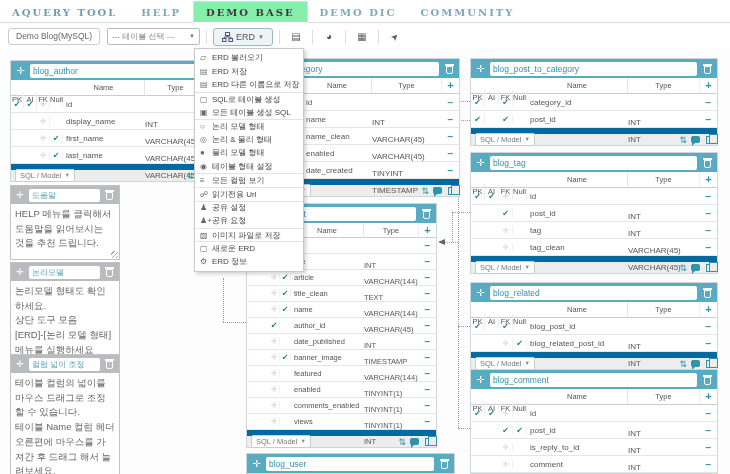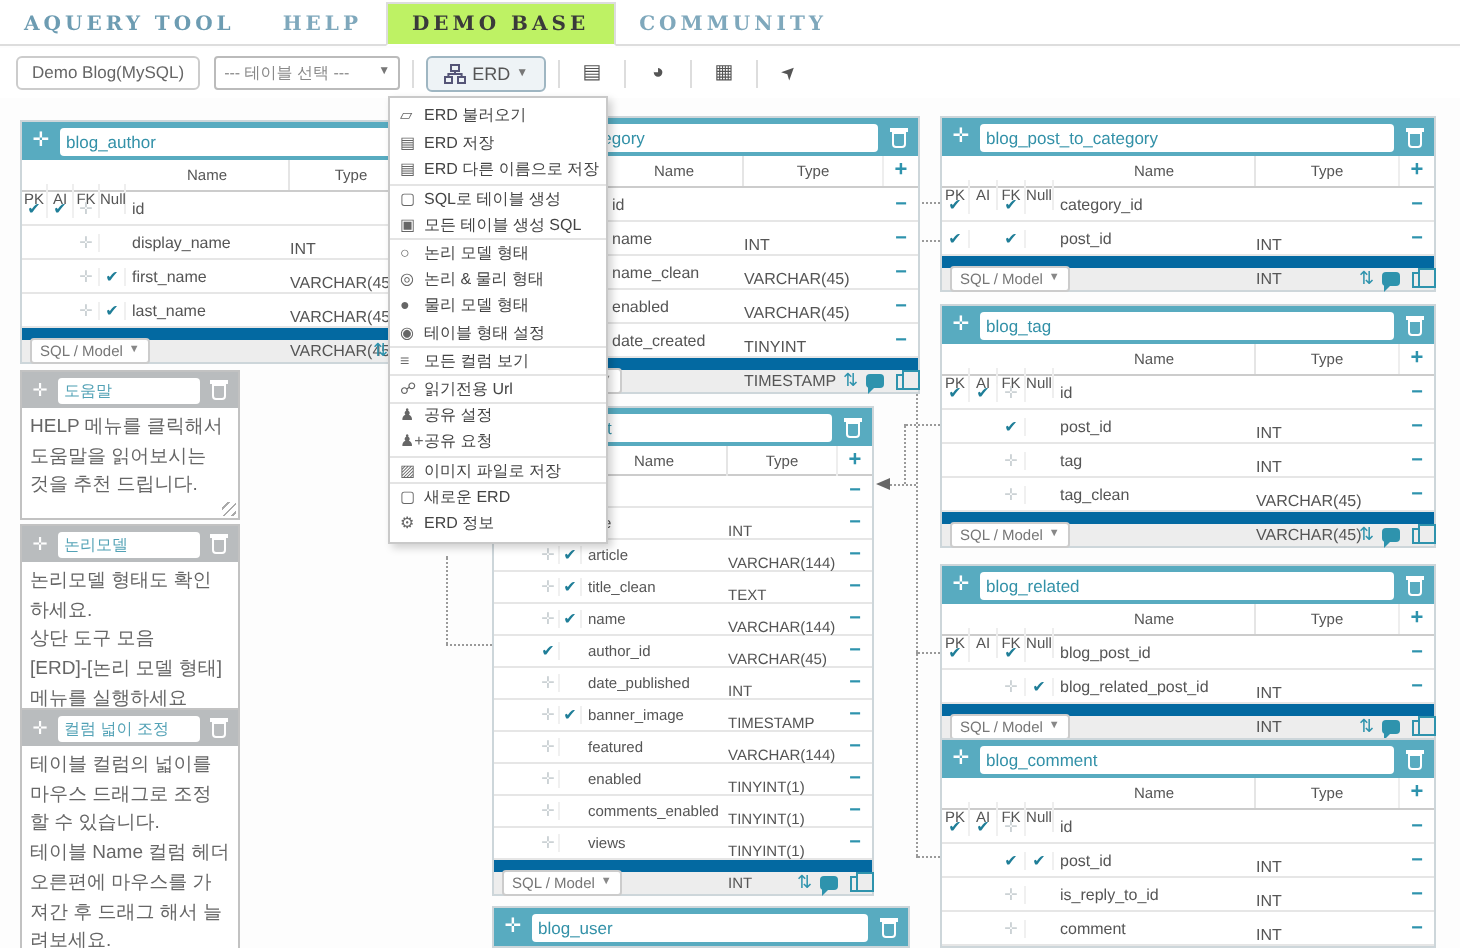--- a/index.html
+++ b/index.html
@@ -8,21 +8,21 @@
   #screen { position:relative; width:730px; height:474px; overflow:hidden; background:#fdfdfd; }
 
   
   .nav { position:absolute; left:0; top:0; width:730px; height:23px; background:#fff;
          border-bottom:1px solid #ddd; display:flex; align-items:flex-end; z-index:5;
          font-family:"DejaVu Serif","Liberation Serif",serif; }
   .nav a { display:inline-block; padding:5px 12px 4px 12px; font-size:10px; font-weight:bold;
            letter-spacing:2px; color:#7fa8bc; text-decoration:none; }
   .nav a.brand { color:#6d9cb2; }
   .nav a.active { color:#3a3a3a; border:1px solid #ddd; border-bottom:1px solid #fff;
-                  margin-bottom:-1px; background:#bef264; }
+                  margin-bottom:-1px; background:#86efac; }
 
   
   .toolbar { position:absolute; left:0; top:24px; width:730px; height:25px; background:#fff;
              display:flex; align-items:center; padding-left:8px; z-index:5; }
   .chip { border:1px solid #ccc; border-radius:3px; height:17px; line-height:15px;
           padding:0 7px; font-size:8.5px; color:#666; background:#fff; }
   .tb-select { border:1px solid #bbb; border-radius:2px; height:17px; line-height:15px; margin-left:7px;
                width:93px; font-size:8px; color:#888; padding:0 4px; display:flex; align-items:center;
                justify-content:space-between; background:#fff; cursor:pointer; }
   .tb-sep { width:1px; height:14px; background:#ddd; margin:0 6px; }
@@ -98,20 +98,21 @@
 </style>
 </head>
 <body>
 
 <div id="screen">
 
   <div class="nav">
     <a href="#" class="brand">AQUERY TOOL</a>
     <a href="#">HELP</a>
     <a href="#" class="active">DEMO BASE</a>
+    <a href="#">DEMO DIC</a>
     <a href="#">COMMUNITY</a>
   </div>
 
   <div class="toolbar">
     <span class="chip">Demo Blog(MySQL)</span>
     <span class="tb-select">
       <span>--- 테이블 선택 ---</span>
       <span class="caret">▼</span>
     </span>
     <span class="tb-sep"></span>

